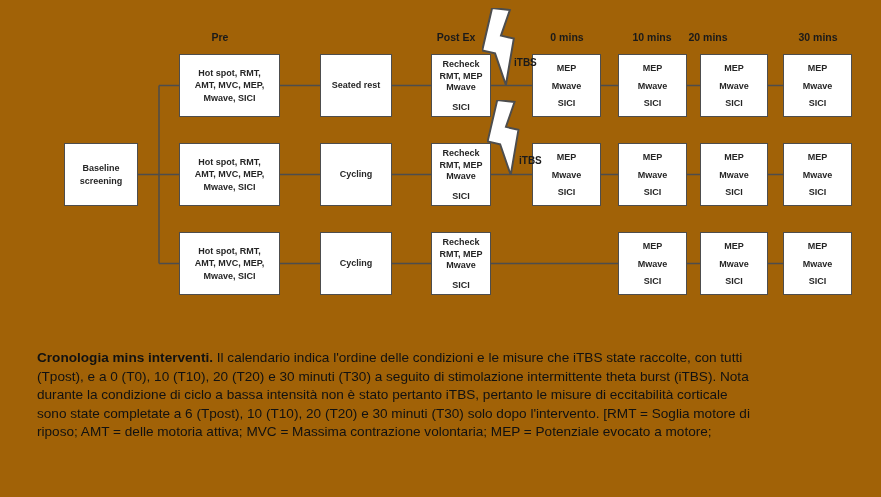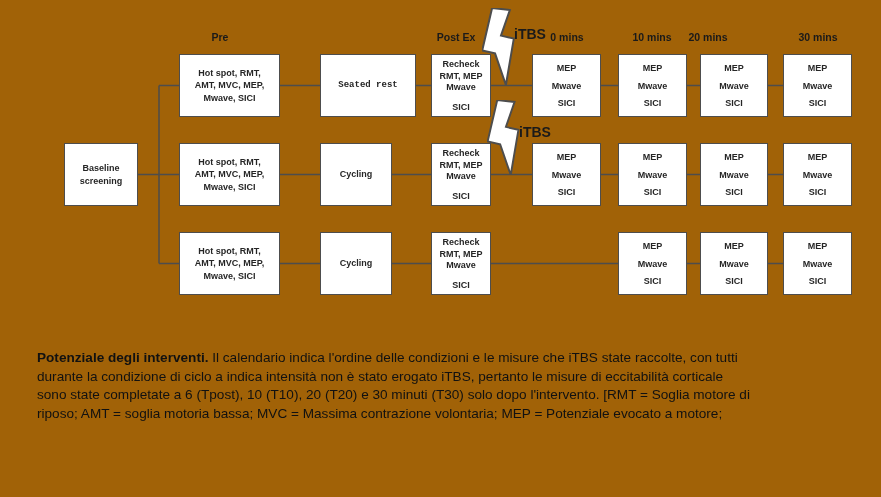--- a/index.html
+++ b/index.html
@@ -18,21 +18,21 @@
   .box.tp { justify-content:space-evenly; }
   .box.tp .ln { line-height:normal; }
   .box.recheck { justify-content:flex-start; padding:4px 1px 3px; }
   .box.recheck .ln { line-height:11.5px; }
   .box.recheck .sici { margin-top:auto; }
 
   .hdr {
     position:absolute; transform:translateX(-50%);
     font-size:10.5px; font-weight:bold; color:#1a1a1a; white-space:nowrap;
   }
-  .itbs { position:absolute; font-size:14px; font-weight:bold; color:#1a1a1a; }
+  .itbs { position:absolute; font-size:10px; font-weight:bold; color:#1a1a1a;margin-top:31px; }
   svg.bolt { position:absolute; }
 
   .caption { position:absolute; left:37px; top:349px; width:818px; font-size:13.6px; line-height:18.6px; color:#111; }
   .caption .cap-line { white-space:nowrap; }
   .caption .cap-title { font-weight:bold; }
 </style>
 </head>
 <body>
 
 <div class="stage">
@@ -68,21 +68,21 @@
       <div class="hdr" style="left: 818px; top: 31px; position: absolute;">30 mins</div>
       <div class="box" style="left: 64px; top: 143px; width: 74px; height: 63px; position: absolute;">
         <div class="ln">Baseline</div>
         <div class="ln">screening</div>
       </div>
       <div class="box" style="left: 179px; top: 54px; width: 101px; height: 63px; position: absolute;">
         <div class="ln">Hot spot, RMT,</div>
         <div class="ln">AMT, MVC, MEP,</div>
         <div class="ln">Mwave, SICI</div>
       </div>
-      <div class="box" style="left: 320px; top: 54px; width: 96px; height: 63px; position: absolute; font-family: Liberation Mono, monospace;">
+      <div class="box" style="left: 320px; top: 54px; width: 72px; height: 63px; position: absolute;">
         <div class="ln">Seated rest</div>
       </div>
       <div class="box recheck" style="left: 431px; top: 54px; width: 60px; height: 63px; position: absolute;">
         <div class="ln">Recheck</div>
         <div class="ln">RMT, MEP</div>
         <div class="ln">Mwave</div>
         <div class="ln sici">SICI</div>
       </div>
       <div class="box tp" style="left: 532px; top: 54px; width: 69px; height: 63px; position: absolute;">
         <div class="ln">MEP</div>
@@ -170,18 +170,19 @@
       <svg class="bolt" viewBox="0 0 34 78" width="34" height="77" style="left: 482px; top: 8px;">
         <polygon points="10,0 28,2 19,28 32,31 24,78 13,46 0,43" fill="#ffffff" stroke="#4d4d4d" stroke-width="2" stroke-linejoin="miter"></polygon>
       </svg>
       <div class="itbs" style="left: 514px; top: 26px; position: absolute;">iTBS</div>
       <svg class="bolt" viewBox="0 0 34 78" width="34" height="75" style="left: 487px; top: 100px;">
         <polygon points="10,0 28,2 19,28 32,31 24,78 13,46 0,43" fill="#ffffff" stroke="#4d4d4d" stroke-width="2" stroke-linejoin="miter"></polygon>
       </svg>
       <div class="itbs" style="left: 519px; top: 124px; position: absolute;">iTBS</div>
     </div>
   <div class="caption" id="caption">
-      <div class="cap-line"><span class="cap-title">Potenziale degli interventi.</span><span> Il calendario indica l'ordine delle condizioni e le misure che iTBS state raccolte, con tutti</span></div>
-      <div class="cap-line">durante la condizione di ciclo a indica intensità non è stato erogato iTBS, pertanto le misure di eccitabilità corticale</div>
+      <div class="cap-line"><span class="cap-title">Cronologia mins interventi.</span><span> Il calendario indica l'ordine delle condizioni e le misure che iTBS state raccolte, con tutti</span></div>
+      <div class="cap-line">(Tpost), e a 0 (T0), 10 (T10), 20 (T20) e 30 minuti (T30) a seguito di stimolazione intermittente theta burst (iTBS). Nota</div>
+      <div class="cap-line">durante la condizione di ciclo a bassa intensità non è stato pertanto iTBS, pertanto le misure di eccitabilità corticale</div>
       <div class="cap-line">sono state completate a 6 (Tpost), 10 (T10), 20 (T20) e 30 minuti (T30) solo dopo l'intervento. [RMT = Soglia motore di</div>
-      <div class="cap-line">riposo; AMT = soglia motoria bassa; MVC = Massima contrazione volontaria; MEP = Potenziale evocato a motore;</div>
+      <div class="cap-line">riposo; AMT = delle motoria attiva; MVC = Massima contrazione volontaria; MEP = Potenziale evocato a motore;</div>
     </div>
 </div>
 
 </body></html>

